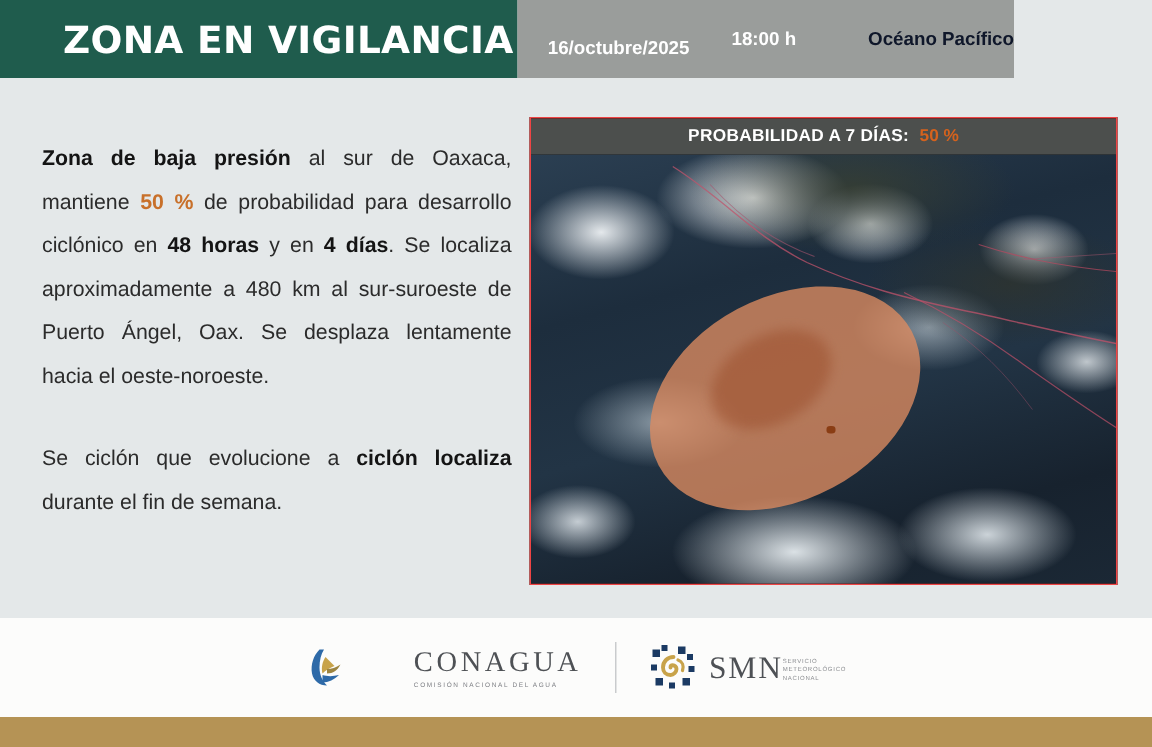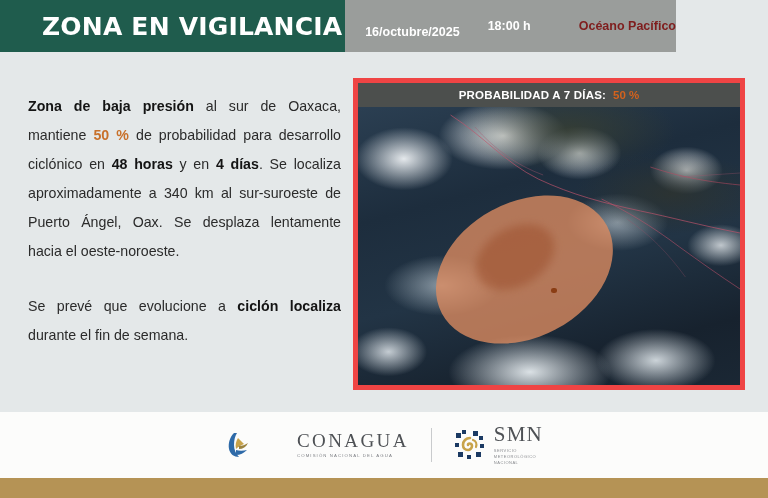--- a/index.html
+++ b/index.html
@@ -61,21 +61,21 @@
     margin-top: 12px;
   }
   .meta-time {
     color: #ffffff;
     font-size: 12.5px;
     font-weight: bold;
     margin-left: 28px;
     white-space: nowrap;
   }
   .meta-basin {
-    color: #7f1d1d;
+    color: #0f172a;
     font-size: 12.5px;
     font-weight: bold;
     margin-left: 48px;
     white-space: nowrap;
   }
 
   
   .body-area {
     position: absolute;
     left: 0; top: 52px;
@@ -107,21 +107,21 @@
   }
 
   
   .sat-panel {
     position: absolute;
     left: 353px;
     top: 26px;
     width: 392px;
     height: 312px;
     background: #000000;
-    border: 5px solid #ef4444;
+    border: 1px solid #ef4444;
     box-sizing: border-box;
     overflow: hidden;
   }
   .sat-caption {
     position: absolute;
     left: 0; top: 0;
     width: 100%;
     height: 24px;
     background: #4c4f4d;
     display: flex;
@@ -252,21 +252,21 @@
     background: #c9cbcd;
     margin: 0 22px;
   }
   .logo-smn { display: flex; align-items: center; }
   .smn-mark {
     width: 32px;
     height: 32px;
     margin-right: 8px;
     flex: 0 0 auto;
   }
-  .smn-words { display: flex; flex-direction: column; }
+  .smn-words { display: flex; flex-direction: row; }
   .smn-name {
     font-family: "Liberation Serif", serif;
     font-size: 21px;
     letter-spacing: 1.2px;
     color: #4e5155;
     line-height: 1;
   }
   .smn-sub {
     font-family: "Liberation Sans", sans-serif;
     font-size: 4px;
@@ -295,23 +295,23 @@
     <div class="header-meta-band">
       <div class="meta-date">16/octubre/2025</div>
       <div class="meta-time">18:00 h</div>
       <div class="meta-basin">Océano Pacífico</div>
     </div>
   </div>
 
   <div class="body-area">
 
     <div class="text-col">
-      <p class="para"><b>Zona de baja presión</b><span> al sur de Oaxaca, mantiene </span><span class="hl-orange">50 %</span><span> de probabilidad para desarrollo ciclónico en </span><b>48 horas</b><span> y en </span><b>4 días</b><span>. Se localiza aproximadamente a 340 km al sur-suroeste de Puerto Ángel, Oax. Se desplaza lentamente hacia el oeste-noroeste.</span></p>
-
-      <p class="para"><span>Se prevé que evolucione a </span><b>ciclón localiza</b><span> durante el fin de semana.</span></p>
+      <p class="para"><b>Zona de baja presión</b><span> al sur de Oaxaca, mantiene </span><span class="hl-orange">50 %</span><span> de probabilidad para desarrollo ciclónico en </span><b>48 horas</b><span> y en </span><b>4 días</b><span>. Se localiza aproximadamente a 480 km al sur-suroeste de Puerto Ángel, Oax. Se desplaza lentamente hacia el oeste-noroeste.</span></p>
+
+      <p class="para"><span>Se ciclón que evolucione a </span><b>ciclón localiza</b><span> durante el fin de semana.</span></p>
     </div>
 
     <div class="sat-panel">
 
       <div class="sat-caption">
         <span class="sat-caption-label">PROBABILIDAD A 7 DÍAS:</span>
         <span class="sat-caption-value">50 %</span>
       </div>
 
       <div class="sat-image">

